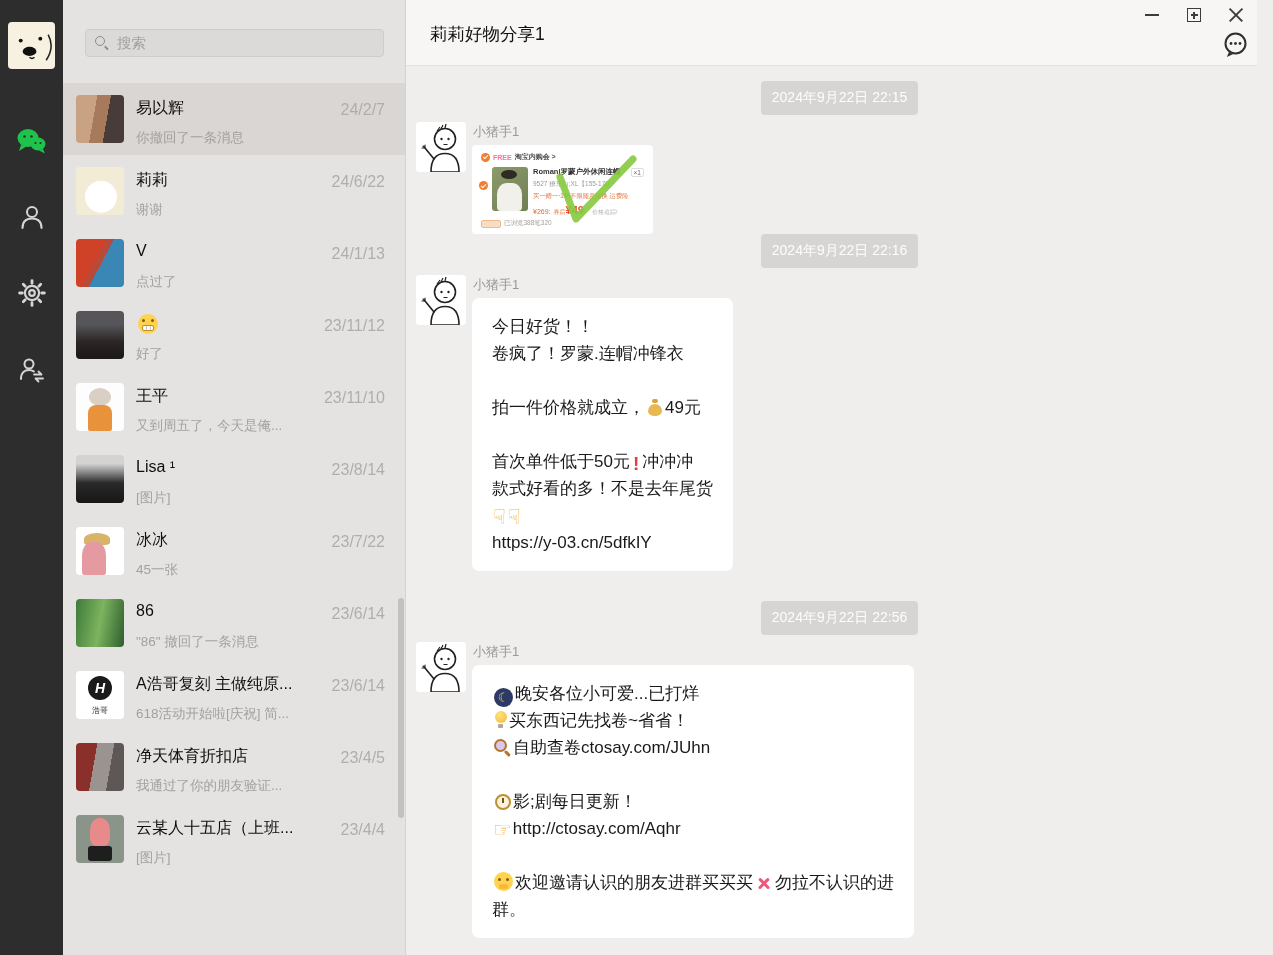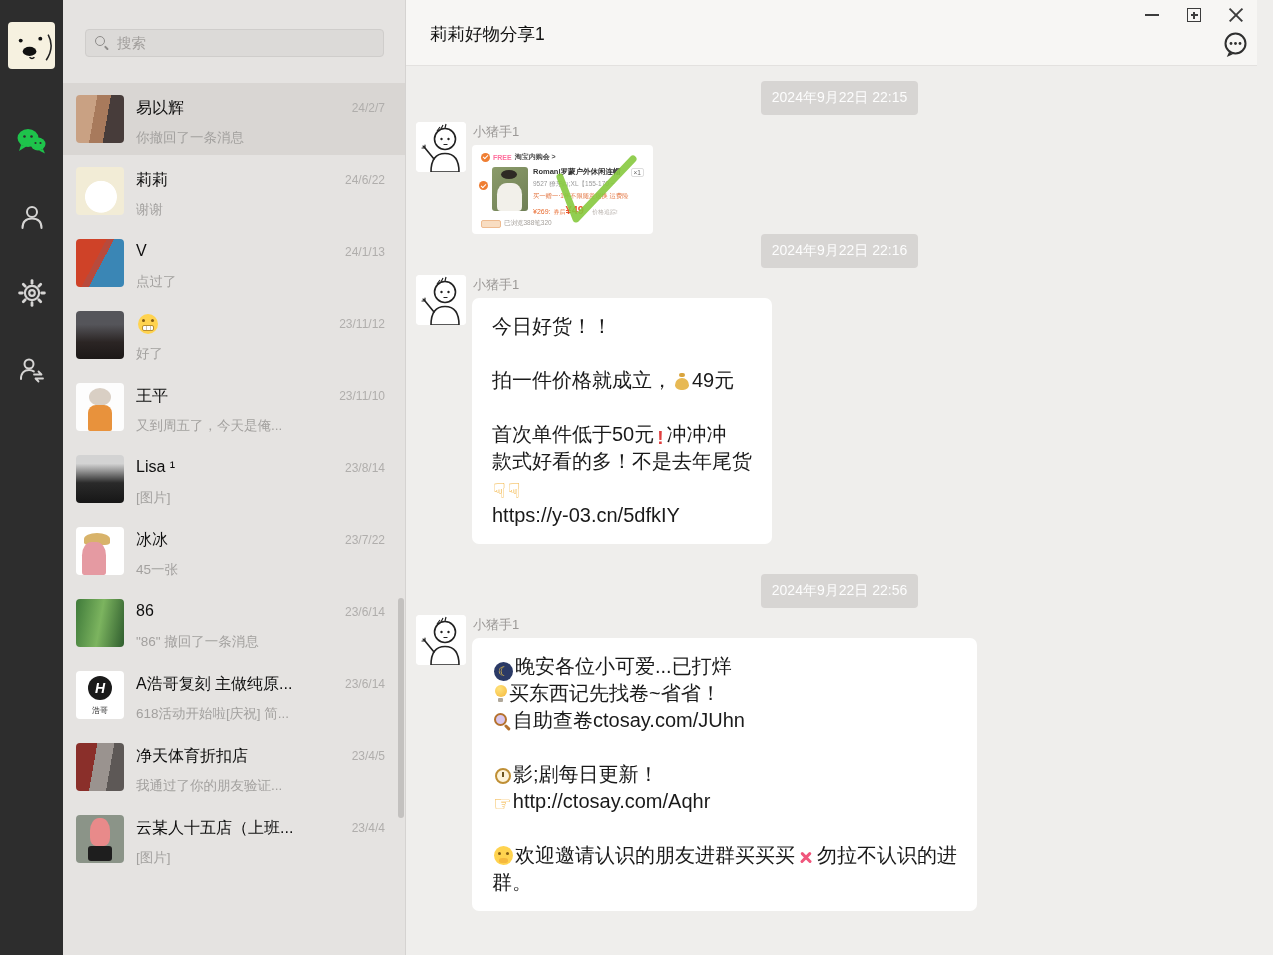--- a/index.html
+++ b/index.html
@@ -17,21 +17,21 @@
 .search input{border:none;background:transparent;outline:none;font-size:14.5px;color:#7f1d1d;width:100%;font-family:inherit;}
 .search input::placeholder{color:#a19e9c;}
 .mag{width:14px;height:14px;position:relative;flex:none;margin-right:6px;}
 .mag::before{content:"";position:absolute;top:0;left:0;width:8px;height:8px;border:1.7px solid #8e8c8a;border-radius:50%;}
 .mag::after{content:"";position:absolute;width:5px;height:1.7px;background:#8e8c8a;border-radius:1px;transform:rotate(45deg);bottom:1px;right:0;}
 .rows{position:absolute;top:83px;left:0;right:0;bottom:0;overflow:hidden;}
 .row{position:relative;height:72px;cursor:pointer;}
 .row.selected{background:#d9d6d3;}
 .row .av{position:absolute;left:13px;top:12px;width:48px;height:48px;border-radius:4px;overflow:hidden;}
 .row .rt{position:absolute;left:73px;top:15px;right:72px;font-size:16px;color:#0e0e0e;white-space:nowrap;overflow:hidden;}
-.row .time{position:absolute;right:20px;top:18px;font-size:12px;color:#b0aeac;}
+.row .time{position:absolute;right:20px;top:18px;font-size:16px;color:#b0aeac;}
 .row .pv{position:absolute;left:73px;top:46px;right:24px;font-size:13.5px;color:#a3a19f;white-space:nowrap;overflow:hidden;}
 .lscroll{position:absolute;right:1px;top:598px;width:6px;height:220px;border-radius:3px;background:#c3c1bf;cursor:pointer;}
 
 
 .av-yiyihui{background:linear-gradient(100deg,#c9a183 0 38%,#a87a5c 38% 62%,#473c3a 62%);}
 .av-lili{background:radial-gradient(circle at 52% 62%,#ffffff 0 40%,#f2ecd6 42%);}
 .av-v{background:linear-gradient(118deg,#cf4228 0 42%,#b84a3c 42% 52%,#3a86b5 52%);}
 .av-halloween{background:linear-gradient(180deg,#55555a 0 28%,#2b2524 65%,#1c1817);}
 .av-wangping{background:#fdfdfd;position:relative;}
 .av-wangping::before{content:"";position:absolute;top:5px;left:13px;width:22px;height:18px;background:#d9cfc4;border-radius:50%;}
@@ -64,21 +64,21 @@
 .i-close::before{transform:rotate(45deg);}
 .i-close::after{transform:rotate(-45deg);}
 .menu{position:absolute;top:30px;right:5px;width:34px;height:30px;display:flex;align-items:center;justify-content:center;cursor:pointer;}
 
 .msgs{position:absolute;top:66px;left:0;right:0;bottom:0;background:#efeeec;display:flex;flex-direction:column;align-items:flex-start;overflow:hidden;padding:0 10px;box-sizing:border-box;}
 .pill{align-self:center;background:#d7d5d3;color:#fdfdfd;font-size:14px;padding:8px 11px;border-radius:4px;flex:none;}
 .p1{margin-top:15px;} .p2{} .p3{margin-top:30px;}
 .msg{display:flex;align-items:flex-start;margin-top:7px;flex:none;}
 .m-av{width:50px;height:50px;flex:none;margin-right:6px;border-radius:4px;overflow:hidden;cursor:pointer;background:#fff;}
 .m-name{font-size:13px;color:#9b9896;line-height:17px;margin:1px 0 5px 1px;}
-.bubble{background:#fff;border-radius:7px;padding:15px 20px;width:max-content;font-size:20px;color:#1a1a1a;cursor:default;}
+.bubble{background:#fff;border-radius:7px;padding:15px 20px;width:max-content;font-size:17px;color:#1a1a1a;cursor:default;}
 .msg-line{height:27px;line-height:27px;white-space:nowrap;}
 
 
 .em{display:inline-block;vertical-align:-3px;position:relative;margin:0 2px;}
 .em-night-moon{width:19px;height:19px;border-radius:50%;background:#2b3a66;text-align:center;}
 .em-night-moon::before{content:"☾";color:#ffd24a;font-size:13px;line-height:19px;display:block;}
 .em-light-bulb{width:13px;height:19px;}
 .em-light-bulb::before{content:"";position:absolute;top:1px;left:.5px;width:12px;height:12px;border-radius:50%;background:radial-gradient(circle at 35% 30%,#ffe27a,#f5b83d);}
 .em-light-bulb::after{content:"";position:absolute;bottom:1px;left:4px;width:5px;height:4px;background:#b0a89a;border-radius:1px;}
 .em-magnifier{width:17px;height:17px;}
@@ -362,20 +362,21 @@
               <circle cx="32.5" cy="17" r="1.2" fill="#222"></circle>
             <path d="M27.5,22.5 h4" stroke="#222" stroke-width="1.2"></path>
             <path d="M18,37 L9,26" stroke="#222" stroke-width="1.6" stroke-linecap="round"></path>
             <path d="M9,26 l-2,-2 M9,26 l-3,0 M9,26 l0,-3" stroke="#222" stroke-width="1.1" stroke-linecap="round"></path>
           </svg>
         </div>
         <div class="m-body">
           <div class="m-name">小猪手1</div>
           <div class="bubble">
               <div class="msg-line"><span>今日好货！！</span></div>
+              <div class="msg-line"><span>卷疯了！罗蒙.连帽冲锋衣</span></div>
               <div class="msg-line blank">&nbsp;</div>
               <div class="msg-line"><span>拍一件价格就成立，</span><span class="em em-money-bag"></span><span>49元</span></div>
               <div class="msg-line blank">&nbsp;</div>
               <div class="msg-line"><span>首次单件低于50元</span><span class="em em-red-exclamation"></span><span>冲冲冲</span></div>
               <div class="msg-line"><span>款式好看的多！不是去年尾货</span></div>
               <div class="msg-line"><span class="em em-point-down"></span><span class="em em-point-down"></span></div>
               <div class="msg-line"><span>https://y-03.cn/5dfkIY</span></div>
             </div>
         </div>
       </div>

